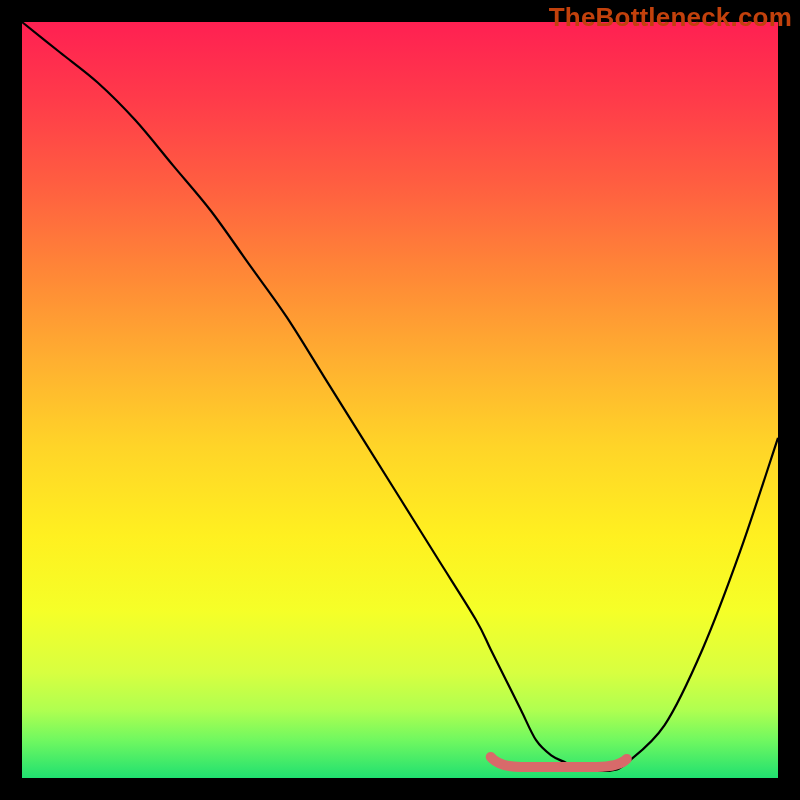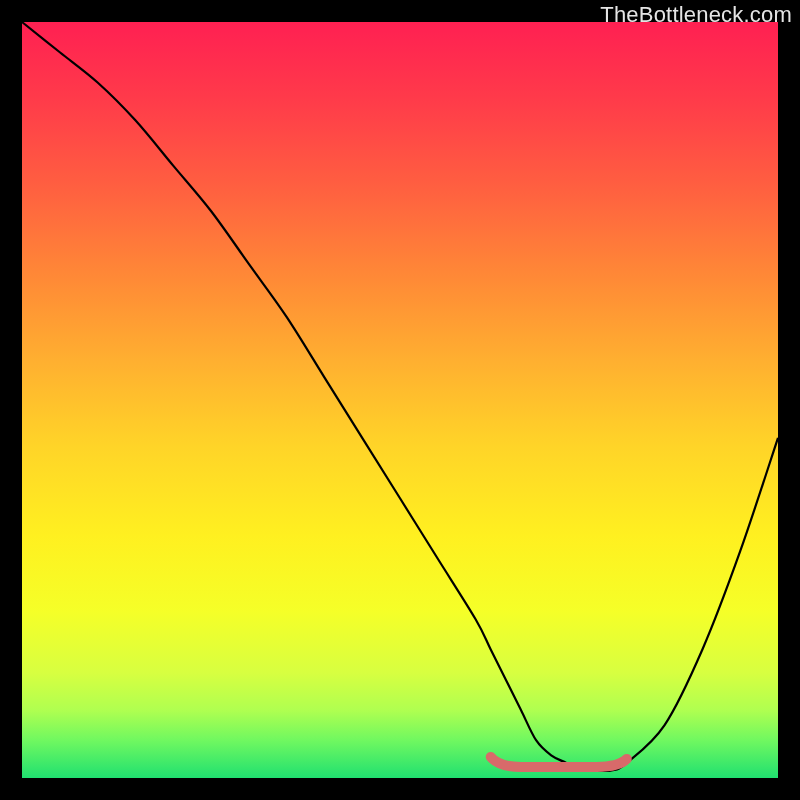--- a/index.html
+++ b/index.html
@@ -20,23 +20,23 @@
       #f5ff28 78%,
       #d8ff40 86%,
       #b0ff50 91%,
       #70f860 95%,
       #20e070 100%);
   }
   .watermark {
     position: absolute;
     top: 2px; right: 8px;
     font-family: Arial, Helvetica, sans-serif;
-    font-size: 22px;
-    font-weight: normal;
-    color: #e5e5e5;
+    font-size: 26px;
+    font-weight: bold;
+    color: #c2410c;
     letter-spacing: 0.2px;
   }
   svg.overlay {
     position: absolute;
     left: 22px; top: 22px;
     width: 756px; height: 756px;
     overflow: visible;
   }
 </style>
 </head>

